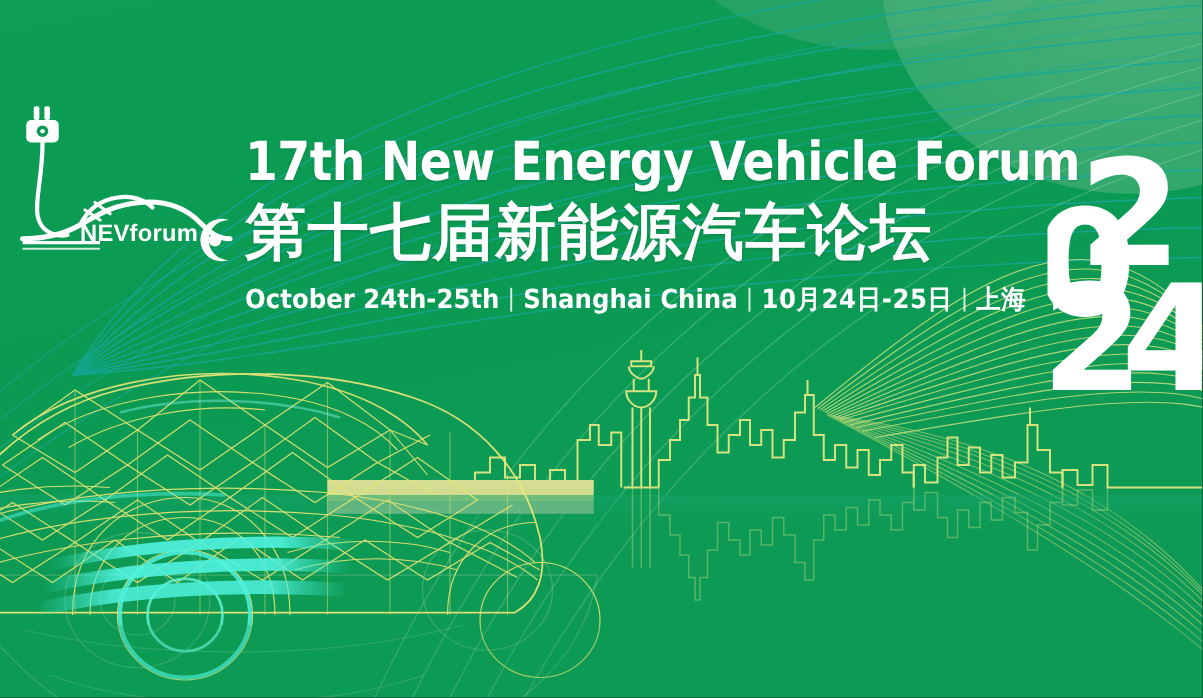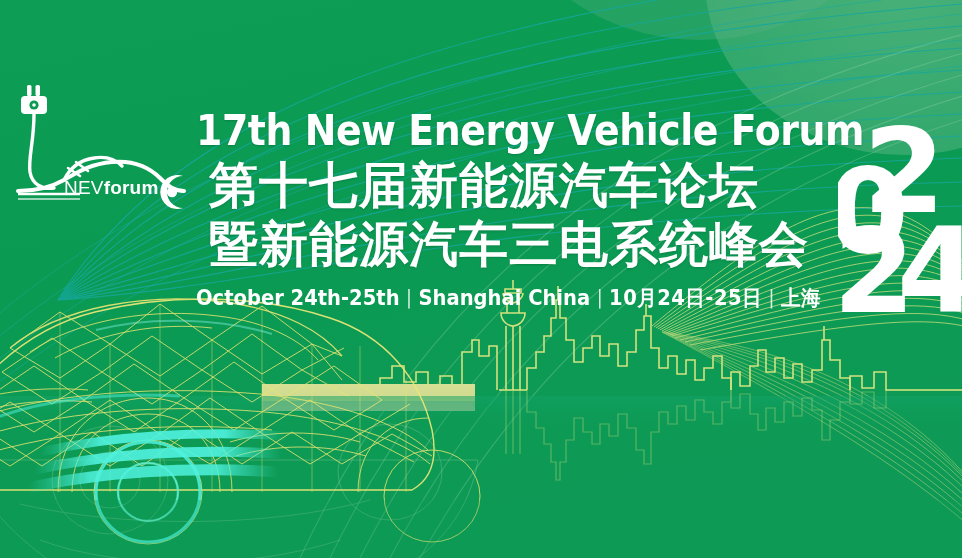--- a/index.html
+++ b/index.html
@@ -15,21 +15,21 @@
   svg.layer{display:block;width:962px;height:558px;}
 
   
   #logo{position:absolute;left:8px;top:72px;width:190px;height:150px;}
   #logo svg{display:block;width:190px;height:150px;}
   .logo-text{
     position:absolute;left:64px;top:178px;
     color:#ffffff;white-space:nowrap;
     font-size:19px;letter-spacing:.2px;line-height:1;
   }
-  .logo-text .nev{font-weight:normal;}
+  .logo-text .nev{font-weight:bold;}
   .logo-text .forum{font-weight:bold;}
 
   
   #titleblock{
     position:absolute;left:196px;top:104px;width:650px;
   }
   #title-en{
     color:#ffffff;
     font-family:"DejaVu Sans","Liberation Sans",sans-serif;
     font-weight:bold;
@@ -43,21 +43,20 @@
   }
   .title-cn{
     color:#ffffff;
     font-family:"DejaVu Sans","Liberation Sans",sans-serif;
     font-weight:bold;
     font-size:49px;
     line-height:59px;
     letter-spacing:1px;
     white-space:nowrap;
     text-shadow:0 1px 2px rgba(0,60,30,.25);
-    margin-left:13px;
   }
   #subtitle{
     margin-top:11px;
     color:#ffffff;
     font-family:"DejaVu Sans","Liberation Sans",sans-serif;
     font-weight:bold;
     font-size:21px;
     line-height:26px;
     white-space:nowrap;
     transform:scaleX(.93);
@@ -338,21 +337,20 @@
       <path d="M 10 127 L 72 127" stroke="#ffffff" stroke-width="1.6" opacity=".8"></path>
     </svg>
   </div>
   <div class="logo-text">
     <span class="nev">NEV</span><span class="forum">forum</span>
   </div>
 
   <div id="titleblock">
     <div id="title-en">17th New Energy Vehicle Forum</div>
     <div class="title-cn">第十七届新能源汽车论坛</div>
-    <div class="title-cn">暨新能源汽车三电系统峰会</div>
     <div id="subtitle">
       <span>October 24th-25th</span><span class="sep">|</span><span>Shanghai China</span><span class="sep">|</span><span class="cjk">10月24日-25日</span><span class="sep">|</span><span class="cjk">上海</span>
     </div>
   </div>
 
   <div id="year">
     <svg viewBox="0 0 124 216">
       <g fill="#ffffff" font-family="DejaVu Sans, Liberation Sans, sans-serif" font-weight="bold" font-size="118" text-anchor="middle">
         <text x="66" y="106">2</text>
         <text x="30" y="146" opacity="1">0</text>

